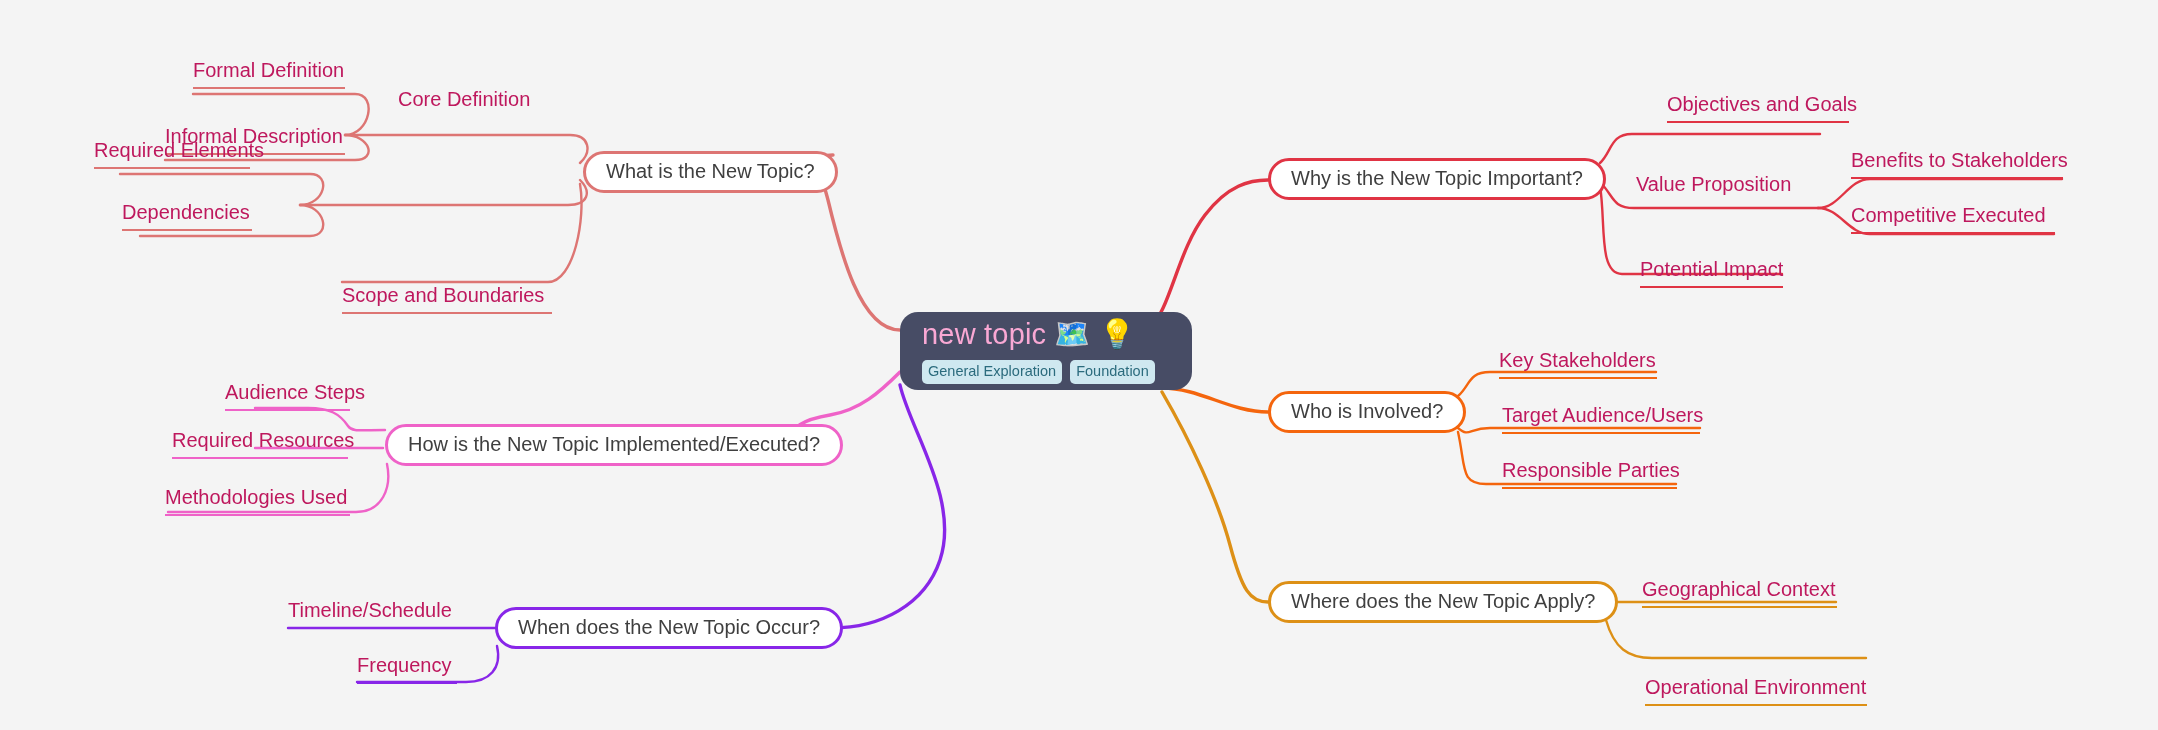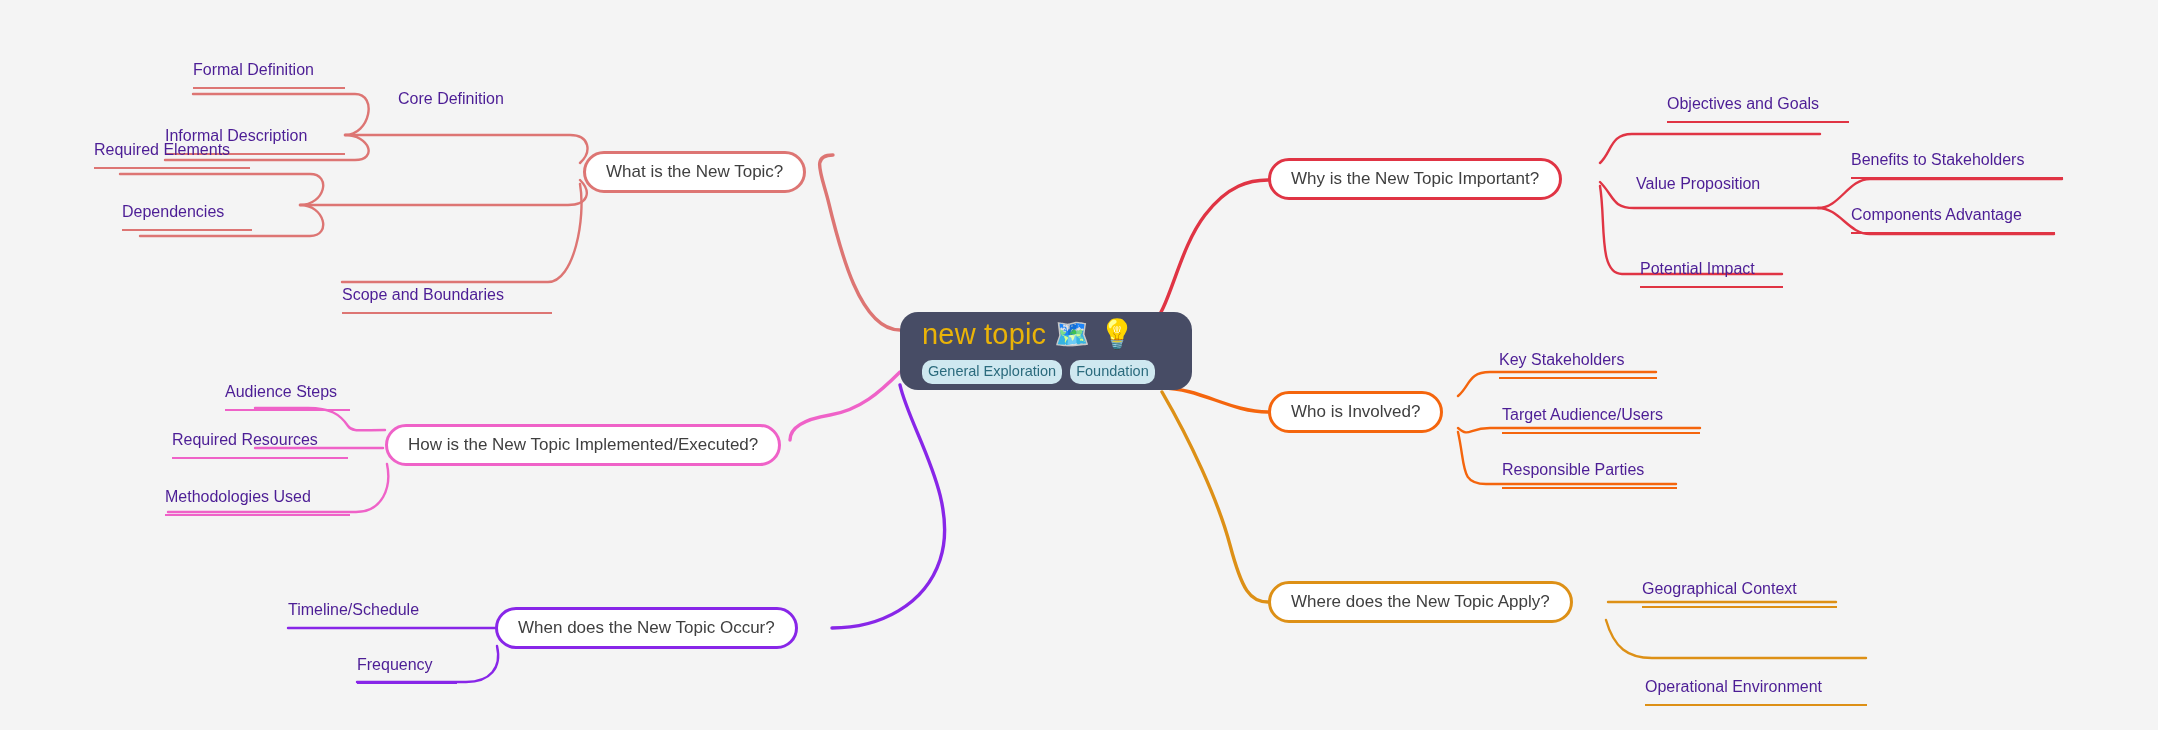--- a/index.html
+++ b/index.html
@@ -39,57 +39,57 @@
   
   #central-node {
     background: #474c65;
     border-radius: 18px;
     flex-direction: column;
     align-items: flex-start;
     justify-content: center;
     padding: 12px 22px 14px 22px;
   }
   #central-title {
-    color: #eab308;
+    color: #f9a8d4;
     font-size: 29px;
     line-height: 36px;
     letter-spacing: 0.2px;
     font-weight: 400;
   }
   #central-badges {
     display: flex;
     gap: 8px;
     margin-top: 8px;
   }
   .badge {
     background: #cfe8f0;
     color: #2b6b7d;
     font-size: 14.5px;
     line-height: 14.5px;
     padding: 4px 6px 5px 6px;
-    border-radius: 10px;
+    border-radius: 5px;
     white-space: nowrap;
   }
   
   .branch-node {
     background: #ffffff;
     border-style: solid;
     border-width: 3px;
     border-radius: 22px;
     height: 42px;
     padding: 0 20px;
     color: #3f3f3f;
-    font-size: 17px;
+    font-size: 20px;
     line-height: 19.5px;
   }
   
   .leaf-node {
     display: block;
-    color: #4c1d95;
-    font-size: 16px;
+    color: #be185d;
+    font-size: 20px;
     line-height: 24px;
     padding-bottom: 5px;
     border-bottom-style: solid;
     border-bottom-width: 2.4px;
     text-align: left;
     white-space: nowrap;
   }
 </style>
 </head>
 <body>
@@ -239,21 +239,21 @@
 
   <div class="leaf-node" style="position:absolute; left:1636px; top:172px; width:182px; border-bottom-color:transparent;">
     <span>Value Proposition</span>
   </div>
 
   <div class="leaf-node" style="position:absolute; left:1851px; top:148px; width:212px; border-bottom-color:#e03444;">
     <span>Benefits to Stakeholders</span>
   </div>
 
   <div class="leaf-node" style="position:absolute; left:1851px; top:203px; width:204px; border-bottom-color:#e03444;">
-    <span>Components Advantage</span>
+    <span>Competitive Executed</span>
   </div>
 
   <div class="leaf-node" style="position:absolute; left:1640px; top:257px; width:143px; border-bottom-color:#e03444;">
     <span>Potential Impact</span>
   </div>
 
   <div class="leaf-node" style="position:absolute; left:1499px; top:348px; width:158px; border-bottom-color:#f4650d;">
     <span>Key Stakeholders</span>
   </div>
 

